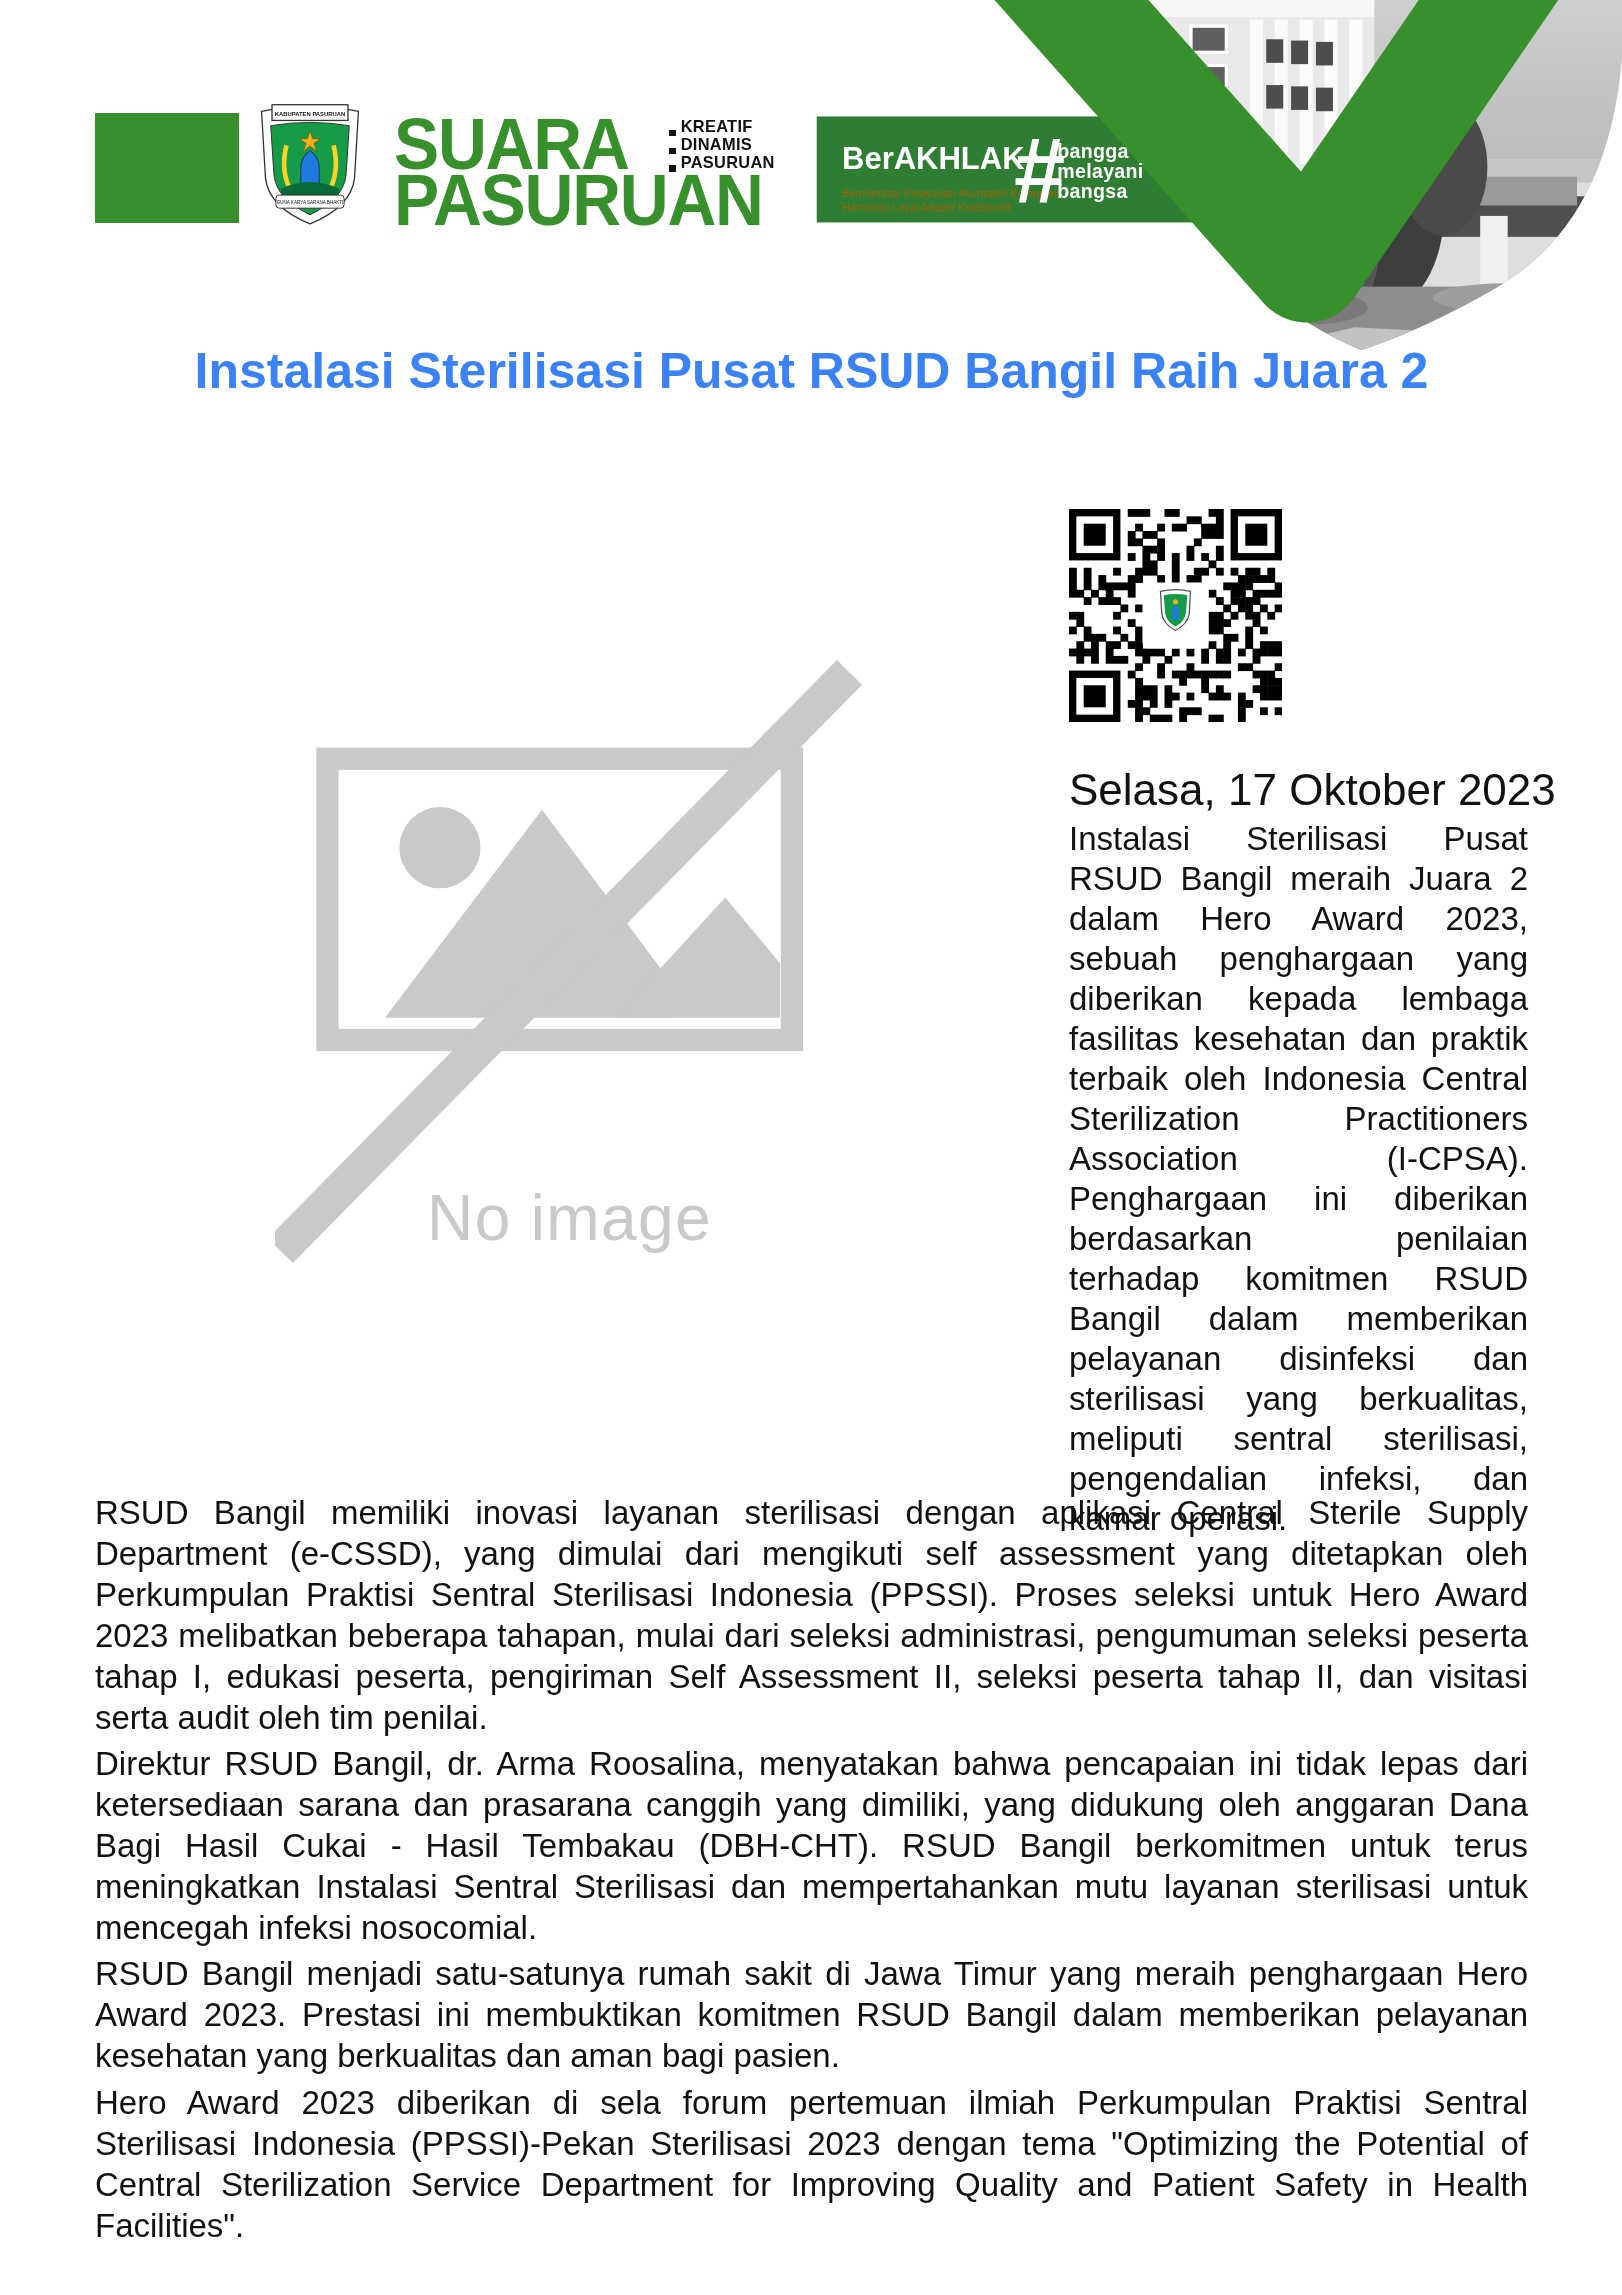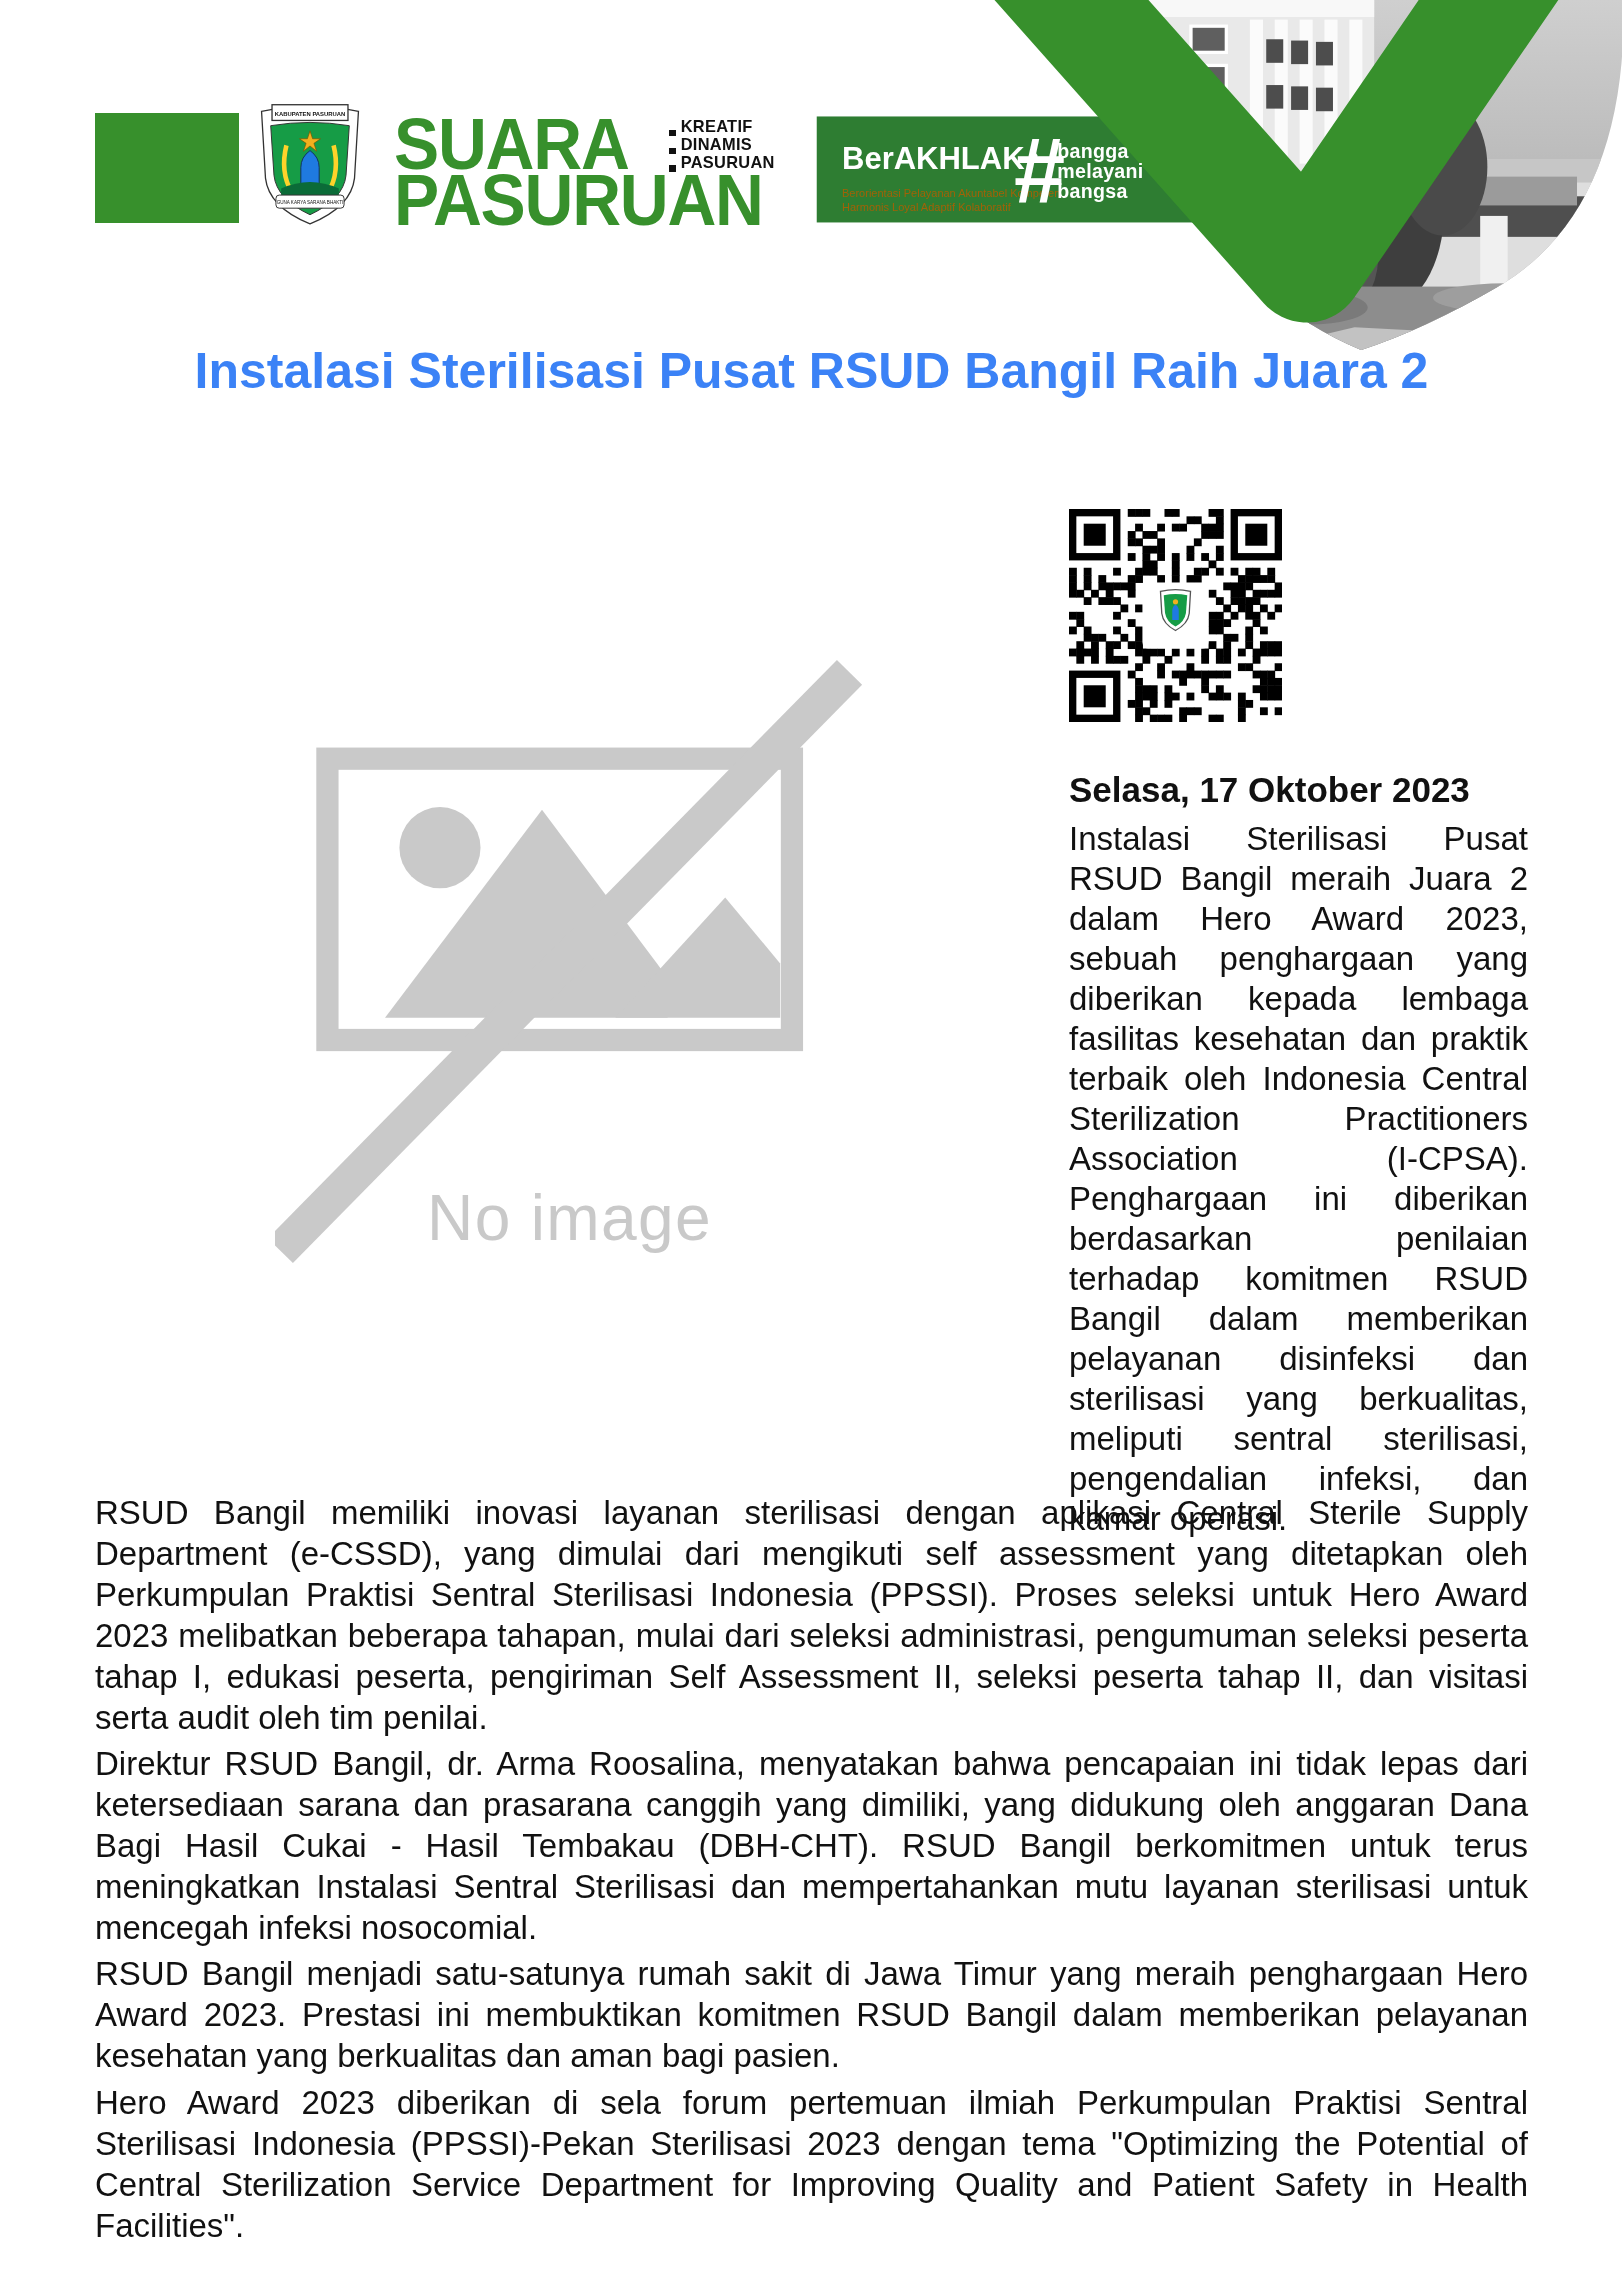--- a/index.html
+++ b/index.html
@@ -33,21 +33,21 @@
   .berakhlak{left:842px;top:143px;color:#fff;font-weight:bold;font-size:31px;line-height:31px;white-space:nowrap;}
   .berakhlak .chev{display:inline-block;transform:translateY(-5.2px);margin-left:3.9px;font-weight:bold;}
   .ber-sub{left:842px;top:187px;color:#a16207;font-size:11px;line-height:13.7px;white-space:nowrap;}
   .hashtag{left:1014px;top:128px;display:flex;align-items:center;color:#fff;}
   .hash-sym{font-size:92px;line-height:85px;font-weight:bold;}
   .hash-words{margin-left:-7.9px;font-size:19.6px;line-height:20px;font-weight:bold;letter-spacing:0.3px;}
 
   
   .title{left:95px;top:340px;width:1433px;text-align:center;font-weight:bold;font-size:50px;line-height:62px;color:#3b82f6;}
   .qr{left:1069px;top:509px;}
-  .date{left:1069px;top:770px;font-size:35px;line-height:39px;font-weight:bold;white-space:nowrap;}
+  .date{left:1069px;top:770px;font-size:44px;line-height:39px;font-weight:normal;white-space:nowrap;}
   .lead{left:1069px;top:819px;width:459px;font-size:33px;line-height:40px;text-align:justify;}
   .bodytext{left:95px;top:1492px;width:1433px;font-size:33px;line-height:41px;text-align:justify;}
   .bodytext p + p{margin-top:5.2px;}
 
   .noimg-svg{left:275px;top:654px;}
   .noimg-text{font-size:98px;letter-spacing:2px;fill:var(--placeholder-gray);}
   .crest-tiny{font-size:9px;fill:#111;font-weight:bold;}
   .crest-motto{font-size:7px;fill:#111;}
 </style>
 </head>

